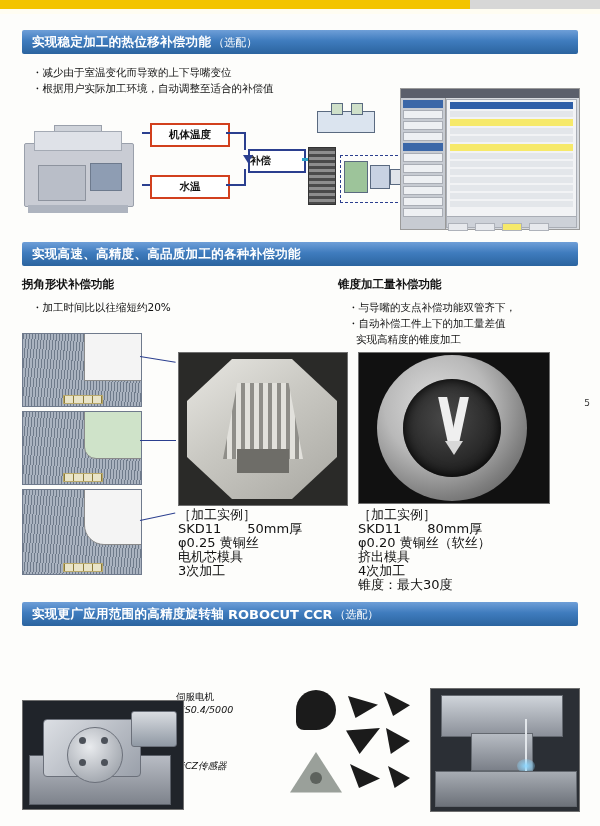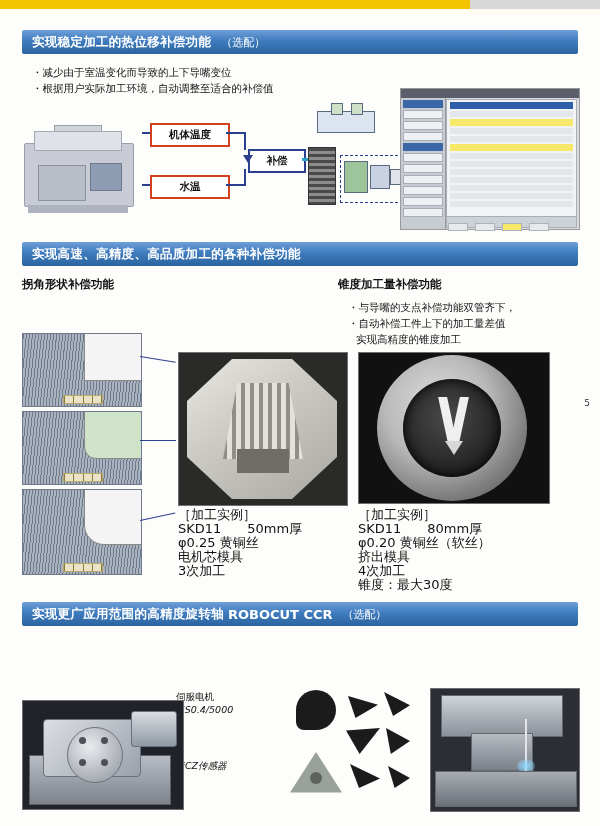--- a/index.html
+++ b/index.html
@@ -25,21 +25,21 @@
     background:linear-gradient(to bottom,#6f9fd8 0%,#3f7cbe 45%,#2b649f 100%);
     border-radius:2px;
     display:flex;align-items:center;
     padding-left:10px;
     box-sizing:border-box;
   }
   .secbar .t{
     color:#fff;font-size:12.5px;font-weight:bold;letter-spacing:.3px;
     white-space:nowrap;
   }
-  .secbar .t2{color:#fff;font-size:11px;font-weight:normal;margin-left:10px;}
+  .secbar .t2{color:#fff;font-size:11px;font-weight:normal;margin-left:2px;}
   .secbar .en{color:#fff;font-size:13px;font-weight:bold;margin-left:4px;}
 
   .bullets{position:absolute;font-size:10.5px;line-height:16px;color:#111;}
   .bullets div{white-space:nowrap;}
   .dot::before{content:"・";}
 
   .subtitle{position:absolute;font-size:11.5px;font-weight:bold;color:#111;}
 
   .note{position:absolute;font-size:13px;line-height:14px;color:#111;white-space:pre-line;}
 
@@ -58,21 +58,21 @@
   .m-arm{position:absolute;left:30px;top:0px;width:46px;height:20px;background:#cfd3da;border:1px solid #9aa0ab;}
 
   .tagbox{
     position:absolute;border:2px solid #d2401e;background:#fff;
     font-size:10.5px;font-weight:bold;color:#111;
     display:flex;align-items:center;justify-content:center;
   }
   .bluebox{
     position:absolute;border:2px solid #2b3f8f;background:#fff;
     font-size:10.5px;font-weight:bold;color:#111;
-    display:flex;align-items:center;justify-content:center;
+    display:flex;align-items:center;
   }
   .arrowline{position:absolute;background:#2b3f8f;}
   .arrowhead{
     position:absolute;width:0;height:0;
     border-top:5px solid transparent;border-bottom:5px solid transparent;
     border-left:8px solid #2b3f8f;
   }
   .arrowhead.cyan{border-left-color:#2ea3c8;}
   .arrowline.cyan{background:#2ea3c8;}
 
@@ -297,20 +297,23 @@
       <span class="k"></span>
       <span class="k"></span>
     </div>
   </div>
 
   <div class="secbar" style="left:22px;top:242px;width:556px;">
     <span class="t">实现高速、高精度、高品质加工的各种补偿功能</span>
   </div>
 
   <div class="subtitle" style="left:22px;top:277px;">拐角形状补偿功能</div>
+  <div class="bullets" style="left:32px;top:299px;">
+    <div class="dot">加工时间比以往缩短约20%</div>
+  </div>
 
   <div class="subtitle" style="left:338px;top:277px;">锥度加工量补偿功能</div>
   <div class="bullets" style="left:348px;top:299px;">
     <div class="dot">与导嘴的支点补偿功能双管齐下，</div>
     <div class="dot">自动补偿工件上下的加工量差值</div>
     <div style="padding-left:8px;">实现高精度的锥度加工</div>
   </div>
 
   <div class="strip" style="left:22px;top:333px;width:118px;height:72px;">
     <div class="hatch"></div>

